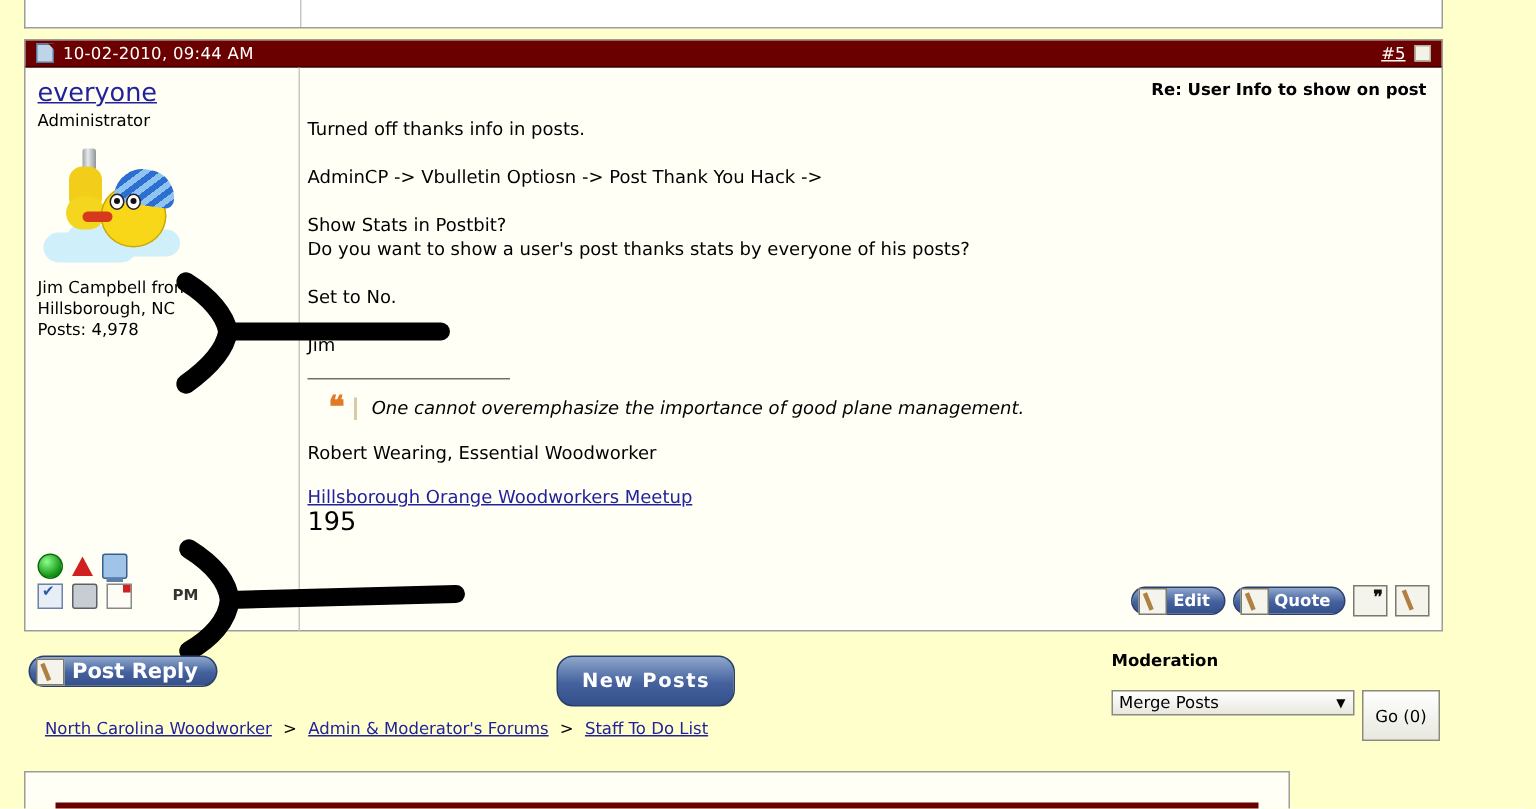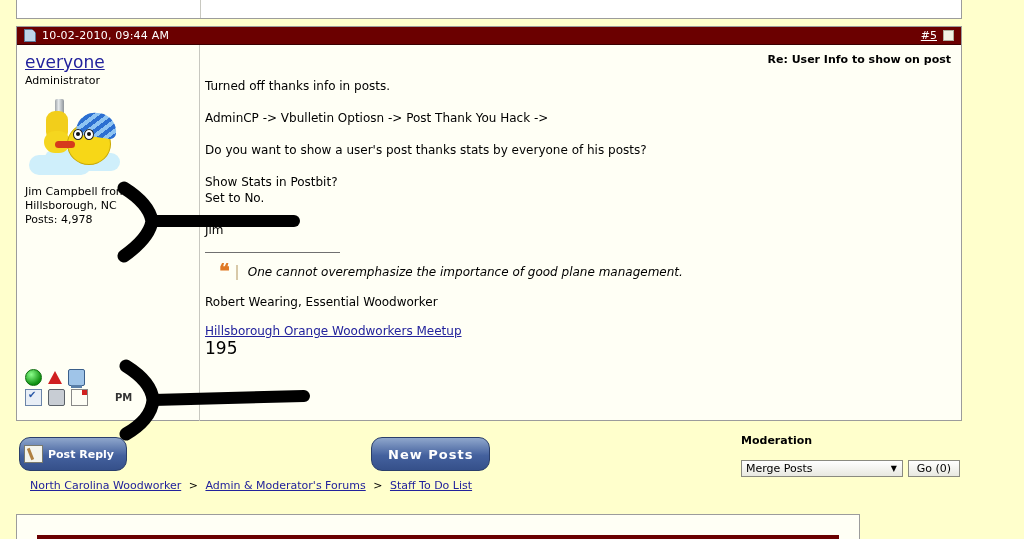--- a/index.html
+++ b/index.html
@@ -427,26 +427,26 @@
     position: absolute;
     left: 16px;
     top: 432px;
     width: 948px;
     height: 38px;
   }
   .post-reply-btn {
     position: absolute;
     left: 3px;
     top: 5px;
-    height: 34px;
+    height: 21px;
     border-radius: 11px;
     background: linear-gradient(to bottom,#8FA7CC,#44619E 55%,#35508A);
     border: 1px solid #2B3F6B;
     color: #FFFFFF;
-    font-size: 11px;
+    font-size: 14px;
     font-weight: bold;
     display: inline-flex;
     align-items: center;
     padding: 0 12px 0 4px;
     gap: 5px;
     box-sizing: border-box;
   }
   .new-posts-btn {
     position: absolute;
     left: 355px;
@@ -490,21 +490,21 @@
     position: relative;
     color: #000;
   }
   .mod-select .arrow {
     position: absolute;
     right: 5px;
     font-size: 8px;
   }
   .mod-go {
     width: 52px;
-    height: 17px;
+    height: 34px;
     background: linear-gradient(to bottom,#FFFFFF,#E8E8E0);
     border: 1px solid #8A8A80;
     font-size: 11px;
     display: flex;
     align-items: center;
     justify-content: center;
     box-sizing: border-box;
   }
 
   
@@ -603,38 +603,54 @@
           <span class="pm-label">PM</span>
         </div>
       </div>
     </div>
 
     <div class="msg-col">
       <div class="msg-title">Re: User Info to show on post</div>
 
       <div class="msg-line">Turned off thanks info in posts.</div>
       <div class="msg-line">AdminCP -&gt; Vbulletin Optiosn -&gt; Post Thank You Hack -&gt;</div>
+      <div class="msg-line tight">Show Stats in Postbit?</div>
       <div class="msg-line pair">Do you want to show a user's post thanks stats by everyone of his posts?</div>
-      <div class="msg-line tight">Show Stats in Postbit?</div>
       <div class="msg-line tight">Set to No.</div>
       <div class="msg-line tight" style="margin-top:16px">Jim</div>
 
       <div class="sig-rule"></div>
 
       <div class="sig-quote">
         <span class="quote-mark">❝</span>
         <span class="quote-bar"></span>
         <span class="quote-text">One cannot overemphasize the importance of good plane management.</span>
       </div>
 
       <div class="sig-line">Robert Wearing, Essential Woodworker</div>
 
       <a class="sig-link" href="#">Hillsborough Orange Woodworkers Meetup</a>
       <div class="sig-num">195</div>
 
+      <div class="post-actions">
+        <span class="vb-btn">
+          <span class="btn-glyph"></span>
+          <span>Edit</span>
+        </span>
+        <span class="vb-btn">
+          <span class="btn-glyph"></span>
+          <span>Quote</span>
+        </span>
+        <span class="icon-btn">
+          <span class="mark">❞</span>
+        </span>
+        <span class="icon-btn">
+          <span class="pen"></span>
+        </span>
+      </div>
     </div>
   </div>
 </div>
 
 <svg class="annot" style="left:112px; top:176px; width:200px; height:90px;" viewBox="0 0 200 90">
   <path d="M12 12 C 28 22, 38 34, 40 45 C 38 58, 26 70, 12 80" stroke="#000" stroke-width="13" fill="none" stroke-linecap="round"></path>
   <path d="M40 45 L 182 45" stroke="#000" stroke-width="12" fill="none" stroke-linecap="round"></path>
 </svg>
 
 <svg class="annot" style="left:112px; top:356px; width:210px; height:85px;" viewBox="0 0 210 85">

